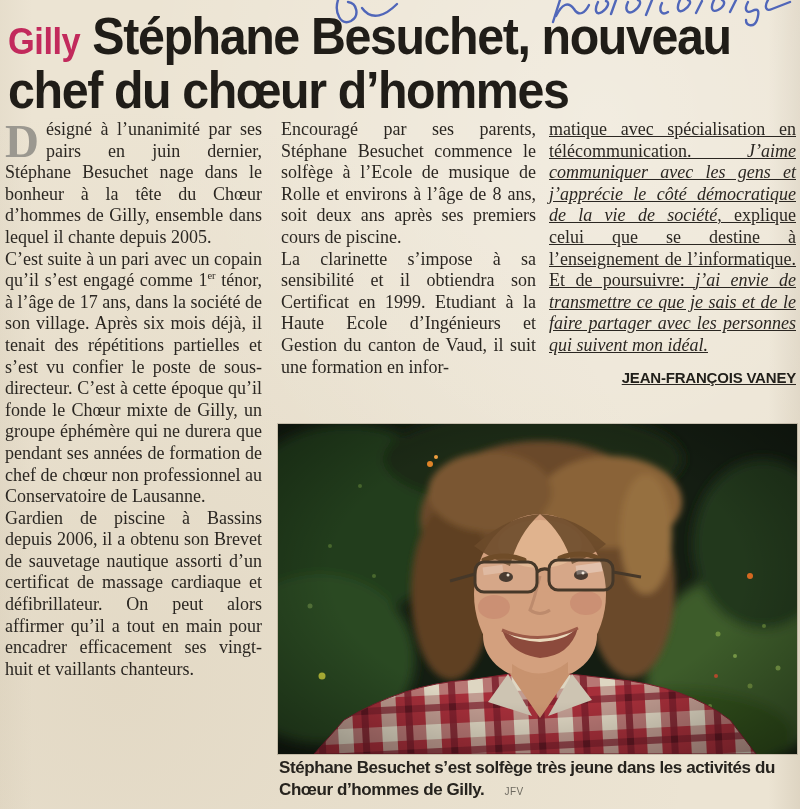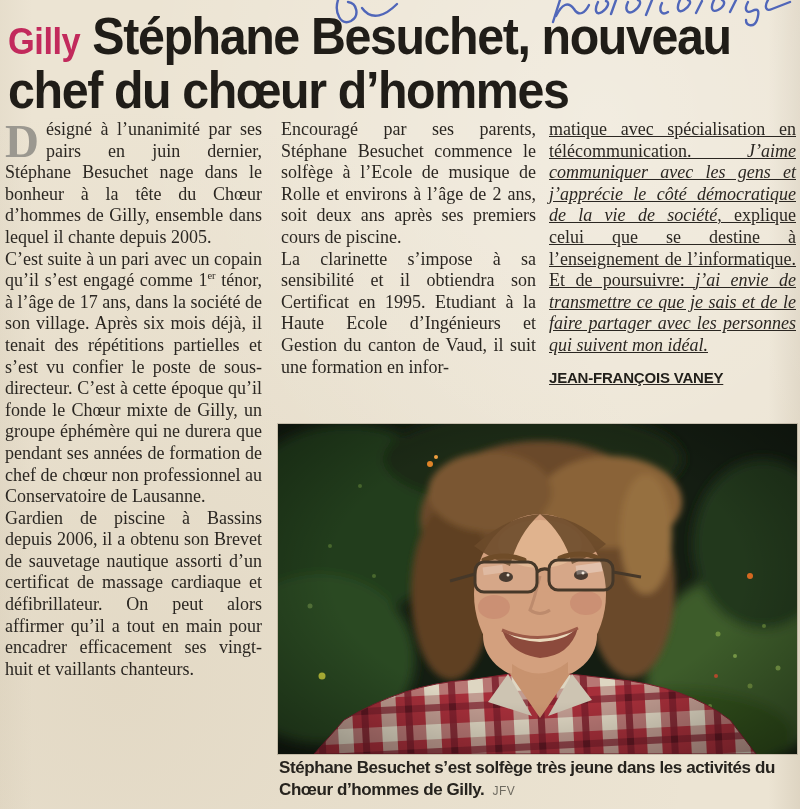--- a/index.html
+++ b/index.html
@@ -37,34 +37,34 @@
   .para{margin:0;padding:0;}
   .dropcap{
     float:left;font-weight:bold;font-size:47px;line-height:38px;
     color:#9b9890;padding:3px 7px 0 0;
   }
   sup{font-size:0.58em;vertical-align:super;line-height:0;margin-top:24px;}
   em{font-style:italic;}
   .byline{
     font-family:"Liberation Sans", sans-serif;font-weight:bold;
     font-size:15px;letter-spacing:-0.2px;color:#211f1a;
-    margin-top:10px;
+    text-align:right;margin-top:10px;
   }
   .photo{
     position:absolute;left:278px;top:424px;width:519px;height:330px;
     background:#141d12;box-shadow:0 0 0 1px rgba(90,80,60,0.25);
   }
   .caption{
     position:absolute;left:279px;top:757px;width:528px;
     font-family:"Liberation Sans", sans-serif;font-weight:bold;
     font-size:17px;line-height:22px;letter-spacing:-0.4px;color:#26231e;
   }
   .credit{
-    font-weight:normal;font-size:12px;color:#6e6a60;
-    letter-spacing:0.5px;margin-left:8px;
+    font-weight:normal;font-size:10px;color:#6e6a60;
+    letter-spacing:0.5px;margin-left:20px;
   }
 </style>
 </head>
 <body>
 
 <div class="page">
 
   <svg class="handwriting" viewBox="0 0 800 32">
     <g fill="none" stroke="#3b55b5" stroke-width="2.4" stroke-linecap="round" opacity="0.88">
       <path d="M338,0 C334,13 341,26 351,21 C360,16 357,3 348,2"></path>
@@ -92,22 +92,22 @@
 
   <div class="col col1">
     <div>
         <p class="para"><span class="dropcap">D</span><span>ésigné à l’unanimité par ses pairs en juin dernier, Stéphane Besuchet nage dans le bonheur à la tête du Chœur d’hommes de Gilly, ensemble dans lequel il chante depuis 2005.</span></p>
         <p class="para"><span>C’est suite à un pari avec un copain qu’il s’est engagé comme 1</span><sup>er</sup><span> ténor, à l’âge de 17 ans, dans la société de son village. Après six mois déjà, il tenait des répétitions partielles et s’est vu confier le poste de sous-directeur. C’est à cette époque qu’il fonde le Chœur mixte de Gilly, un groupe éphémère qui ne durera que pendant ses années de formation de chef de chœur non professionnel au Conservatoire de Lausanne.</span></p>
         <p class="para"><span>Gardien de piscine à Bassins depuis 2006, il a obtenu son Brevet de sauvetage nautique assorti d’un certificat de massage cardiaque et défibrillateur. On peut alors affirmer qu’il a tout en main pour encadrer efficacement ses vingt-huit et vaillants chanteurs.</span></p>
       </div>
   </div>
   <div class="col col2">
     <div>
-        <p class="para"><span>Encouragé par ses parents, Stéphane Besuchet commence le solfège à l’Ecole de musique de Rolle et environs à l’âge de 2 ans, soit deux ans après ses premiers cours de piscine.</span></p>
-        <p class="para"><span>La clarinette s’impose à sa sensibilité et il obtiendra son Certificat en 1995. Etudiant à la Haute Ecole d’Ingénieurs et Gestion du canton de Vaud, il suit une formation en infor-</span></p>
+        <p class="para"><span>Encouragé par ses parents, Stéphane Besuchet commence le solfège à l’Ecole de musique de Rolle et environs à l’âge de 8 ans, soit deux ans après ses premiers cours de piscine.</span></p>
+        <p class="para"><span>La clarinette s’impose à sa sensibilité et il obtiendra son Certificat en 1999. Etudiant à la Haute Ecole d’Ingénieurs et Gestion du canton de Vaud, il suit une formation en infor-</span></p>
       </div>
   </div>
   <div class="col col3">
     <div>
         <p class="para"><span>matique avec spécialisation en télécommunication. </span><em>J’aime communiquer avec les gens et j’apprécie le côté démocratique de la vie de société</em><span>, explique celui que se destine à l’enseignement de l’informatique. Et de poursuivre: </span><em>j’ai envie de transmettre ce que je sais et de le faire partager avec les personnes qui suivent mon idéal.</em></p>
       </div>
     <div class="byline">JEAN-FRANÇOIS VANEY</div>
   </div>
 
   <div class="photo" role="img" aria-label="Jeune homme souriant aux cheveux bouclés mi-longs, lunettes rectangulaires, chemise à carreaux rouge, photographié de nuit devant un feuillage sombre">

